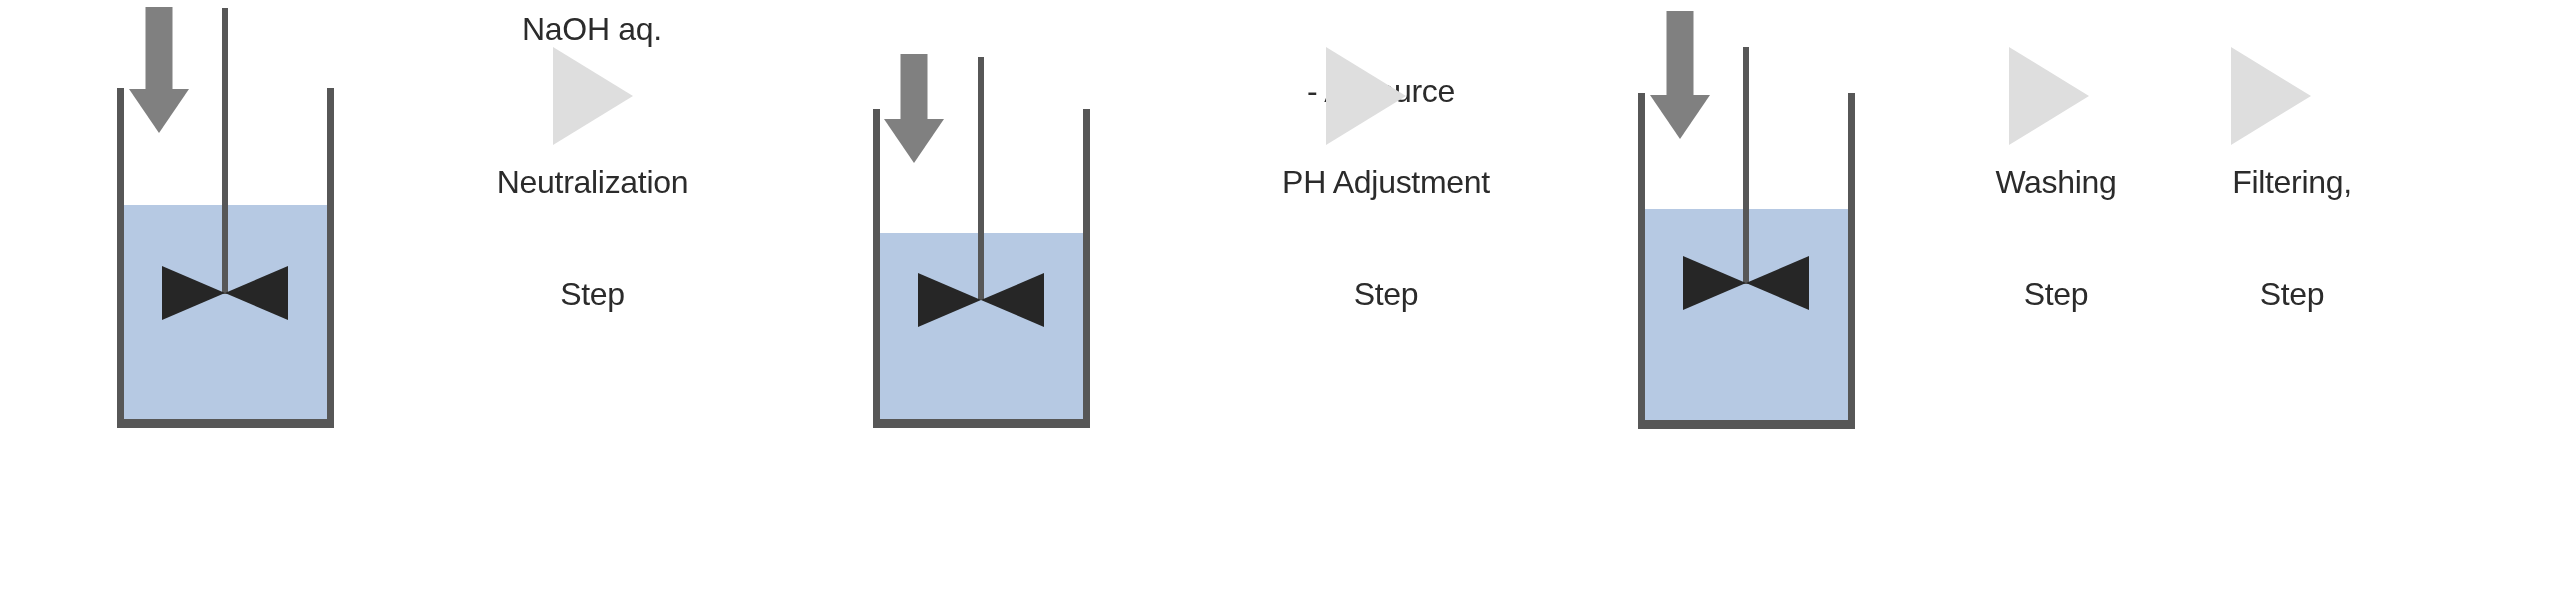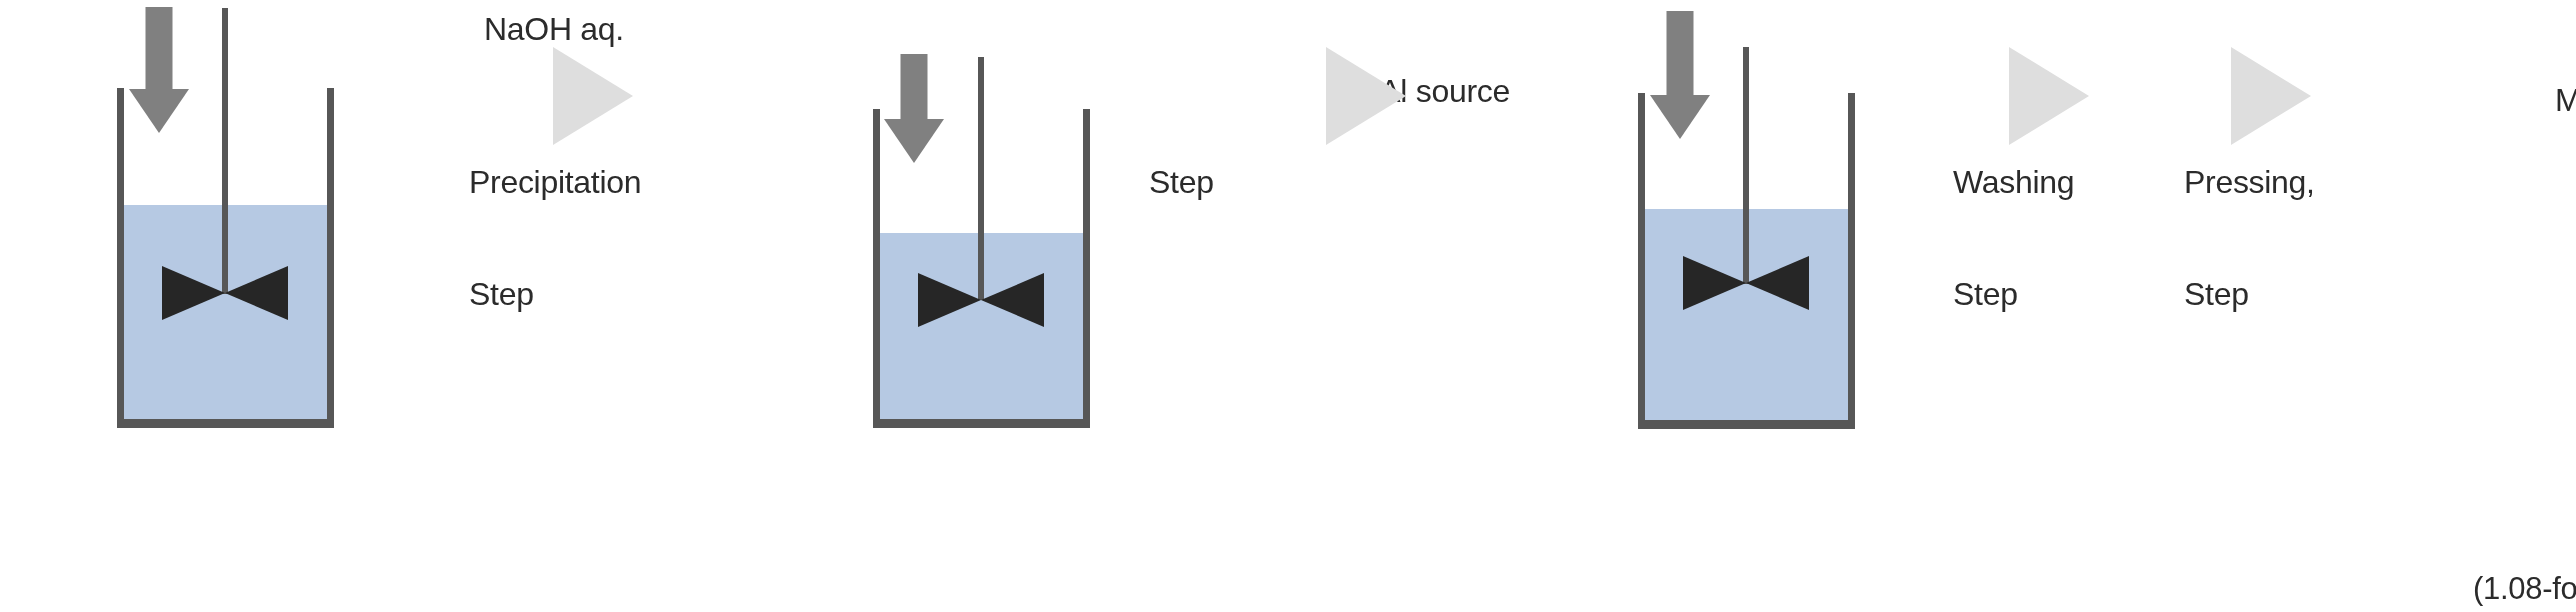--- a/index.html
+++ b/index.html
@@ -17,20 +17,21 @@
   #stage {
     position: relative;
     width: 3173px;
     height: 612px;
     background: #ffffff;
   }
 
   
   .txt {
     position: absolute;
+    text-align: center;
     line-height: 1.16;
     color: #2b2b2b;
     white-space: pre;
     font-family: "Liberation Sans", sans-serif;
     letter-spacing: -0.3px;
   }
   .t-label      { font-size: 32px; }
   .t-reagent    { font-size: 32px; }
   .t-step       { font-size: 32px; }
   .t-molded     { font-size: 32px; }
@@ -128,43 +129,44 @@
   </div>
 
   <div class="feed" style="left:129px; top:7.2px; width:60px; height:126px;">
     <div class="stem" style="width:27px; height:82px;"></div>
     <div class="head"></div>
   </div>
 
   <div class="txt t-reagent" style="left:484px; top:11.3px; width:216px;">NaOH aq.</div>
   <div class="proc-arrow" style="left:553px; top:47px;"></div>
   <div class="txt t-step" style="left:469px; top:90px; width:247px;">
-    <div>Precipitation</div>
+    <div>Neutralization</div>
     <div>Step</div>
   </div>
 
   <div class="beaker" style="left:873px; top:109px; width:217px; height:319px;">
     <div class="liquid" style="left:6.7px; right:6.7px; top:124px; bottom:9.3px;"></div>
     <div class="wall-l"></div>
     <div class="wall-r"></div>
     <div class="base"></div>
     <div class="shaft" style="left:105px; top:-52px; height:243px;"></div>
     <div class="blade blade-l" style="left:45px; top:164px;"></div>
     <div class="blade blade-r" style="left:108px; top:164px;"></div>
   </div>
   <div class="feed" style="left:884px; top:54px; width:60px; height:109px;">
     <div class="stem" style="width:27px; height:66px;"></div>
     <div class="head"></div>
   </div>
 
-  <div class="txt t-reagent" style="left:1252px; top:-1px; width:258px; text-align:right;">
+  <div class="txt t-reagent" style="left:1252px; top:-1px; width:258px; text-align:center;">
     <div>- Al source</div>
   </div>
   <div class="proc-arrow" style="left:1326px; top:47px;"></div>
   <div class="txt t-step" style="left:1149px; top:90px; width:474px;">
+    <div>PH Adjustment</div>
     <div>Step</div>
   </div>
 
   <div class="beaker" style="left:1638px; top:93px; width:217px; height:336px;">
     <div class="liquid" style="left:6.7px; right:6.7px; top:116px; bottom:9.3px;"></div>
     <div class="wall-l"></div>
     <div class="wall-r"></div>
     <div class="base"></div>
     <div class="shaft" style="left:105px; top:-46px; height:237px;"></div>
     <div class="blade blade-l" style="left:45px; top:163px;"></div>
@@ -176,21 +178,21 @@
   </div>
 
   <div class="proc-arrow" style="left:2009px; top:47px;"></div>
   <div class="txt t-step" style="left:1953px; top:90px; width:206px;">
     <div>Washing</div>
     <div>Step</div>
   </div>
 
   <div class="proc-arrow" style="left:2231px; top:47px;"></div>
   <div class="txt t-step" style="left:2184px; top:90px; width:216px;">
-    <div>Pressing,</div>
+    <div>Filtering,</div>
     <div>Step</div>
   </div>
 
   <div class="txt t-molded" style="left:2555px; top:82px; width:422px;">Molded body</div>
 
   <div class="txt t-result" style="left:2473px; top:319px; width:690px;">
     <div>
       
     </div>
     <div>(1.08-fold weight increase)</div>

